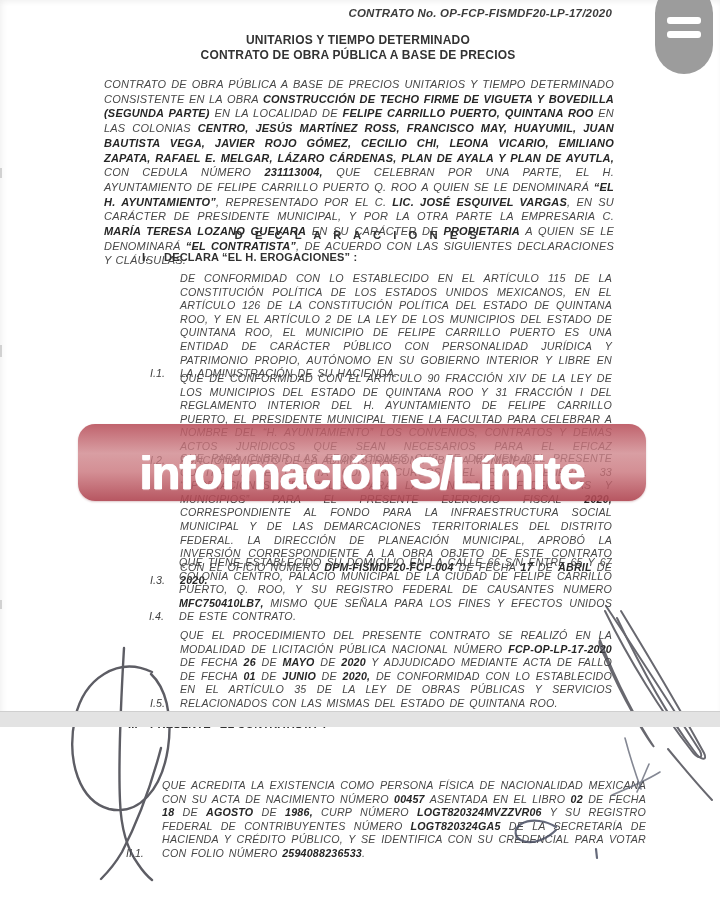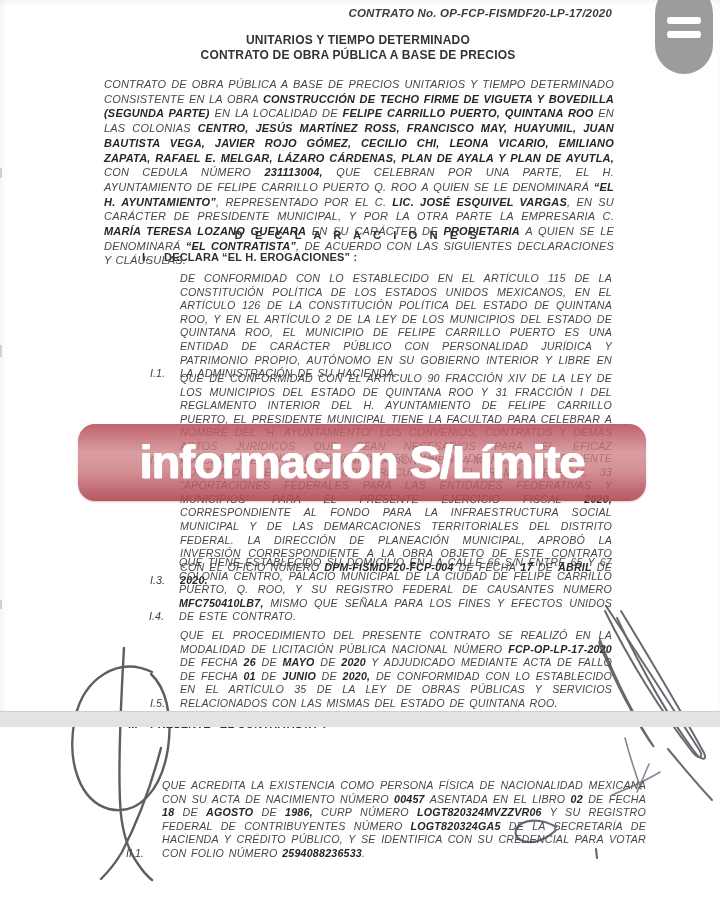--- a/index.html
+++ b/index.html
@@ -55,21 +55,21 @@
   
   .watermark{
     position:absolute;top:424px;left:78px;width:568px;height:77px;
     border-radius:17px;
     background:linear-gradient(180deg,
       rgba(185,82,93,.90) 0%,
       rgba(206,131,137,.78) 38%,
       rgba(201,115,122,.80) 62%,
       rgba(175,68,80,.90) 100%);
     box-shadow:0 1px 2px rgba(120,30,40,.25);
-    display:flex;align-items:center;justify-content:center;
+    display:flex;align-items:flex-end;justify-content:center;
     z-index:6;
   }
   .watermark-text{
     font-size:47px;font-weight:bold;color:#ffffff;letter-spacing:-1px;
     text-shadow:.6px 0 0 #fff,-.6px 0 0 #fff,0 .5px 1px rgba(255,255,255,.6);
     white-space:nowrap;transform:translateY(-1px);
   }
 
   
   .pill{

